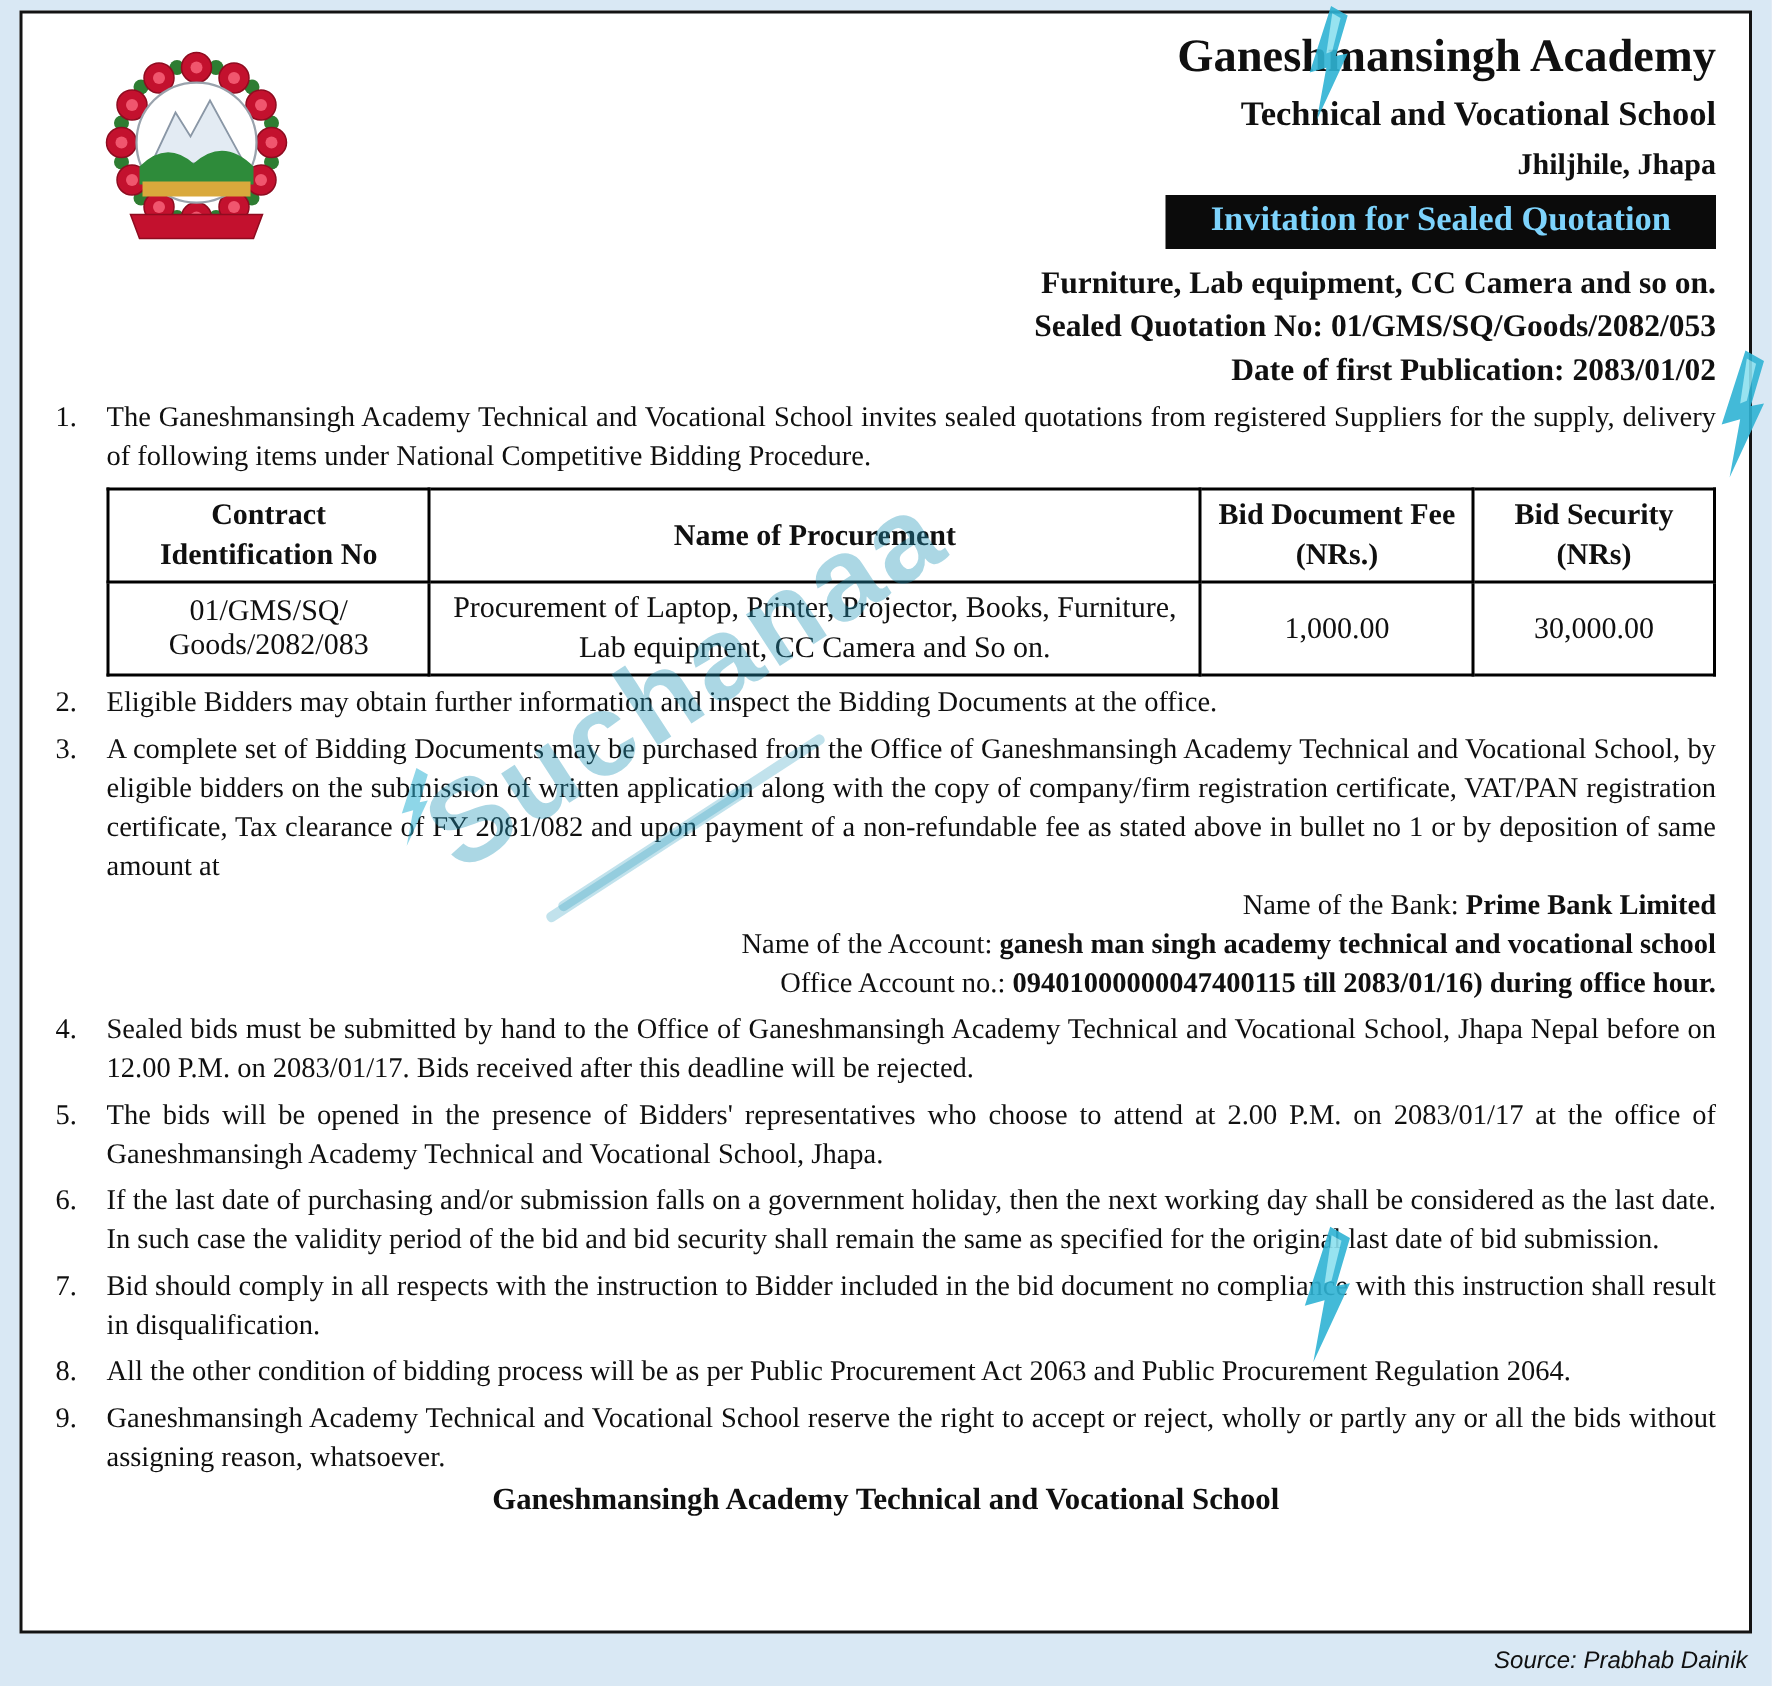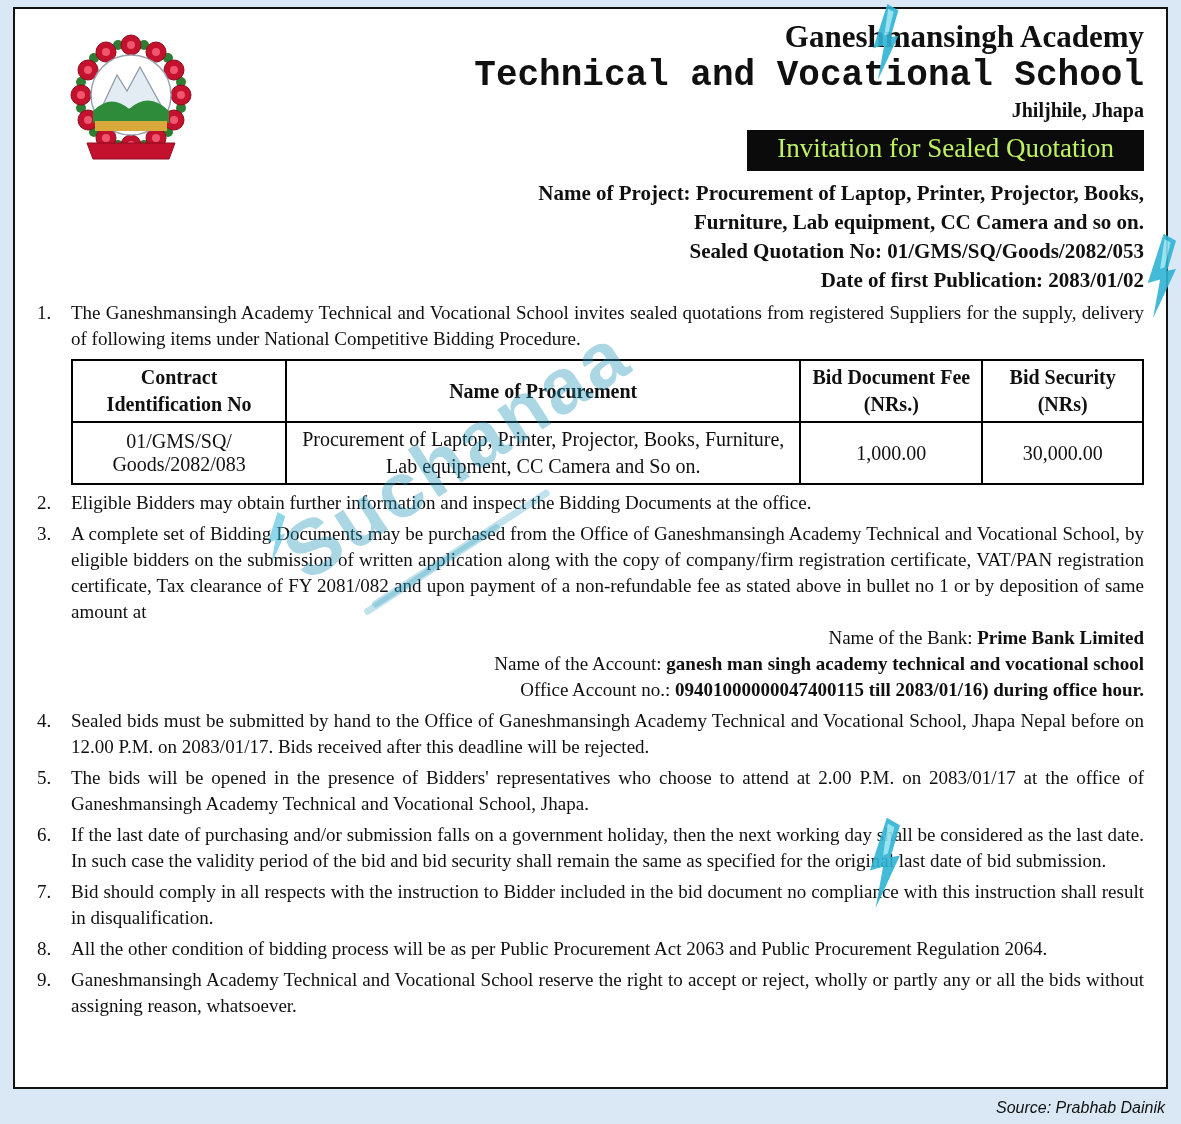--- a/index.html
+++ b/index.html
@@ -9,25 +9,25 @@
     font-family:"Liberation Serif", serif; color:#101010;
   }
   .notice {
     position:absolute; left:13px; top:7px; right:13px; height:1082px;
     background:#ffffff; border:2px solid #131313;
     padding:6px 22px 4px; box-sizing:border-box; z-index:1;
   }
   .logo { position:absolute; left:46px; top:20px; width:140px; height:144px; }
   .head-center { text-align:right; }
   .org1 { font-size:31px; font-weight:bold; margin:2px 0 0; line-height:40px; }
-  .org2 { font-size:36px; font-weight:bold; margin:0; line-height:38px;font-family:Liberation Mono, monospace; }
+  .org2 { font-size:23px; font-weight:bold; margin:0; line-height:38px; }
   .loc  { font-size:20px; font-weight:bold; margin:4px 0 6px; }
   .banner {
-    display:inline-block; background:#0b0b0b; color:#bef264;
-    font-size:27px; font-weight:normal; padding:3px 30px 7px; margin:2px 0 8px;
+    display:inline-block; background:#0b0b0b; color:#7dd3fc;
+    font-size:23px; font-weight:bold; padding:3px 30px 7px; margin:2px 0 8px;
   }
   .proj { font-size:21px; font-weight:bold; line-height:29px; }
   .item { display:flex; font-size:19px; line-height:26px; margin-top:5px; }
   .num  { flex:0 0 34px; width:34px; }
   .txt  { flex:1; text-align:justify; }
   .subline { text-align:right; }
   .b { font-weight:bold; }
   .bid-table {
     width:calc(100% - 34px); margin:7px 0 2px 34px;
     border-collapse:collapse; border:2px solid #000;
@@ -126,21 +126,20 @@
       </svg>
     </div>
 
     <div class="head-center">
       <div class="org1">Ganeshmansingh Academy</div>
       <div class="org2">Technical and Vocational School</div>
       <div class="loc">Jhiljhile, Jhapa</div>
       <div>
         <span class="banner">Invitation for Sealed Quotation</span>
       </div>
-      <div class="proj">Name of Project: Procurement of Laptop, Printer, Projector, Books,</div>
       <div class="proj">Furniture, Lab equipment, CC Camera and so on.</div>
       <div class="proj">Sealed Quotation No: 01/GMS/SQ/Goods/2082/053</div>
       <div class="proj">Date of first Publication: 2083/01/02</div>
     </div>
 
     <div class="item">
       <span class="num">1.</span>
       <div class="txt">The Ganeshmansingh Academy Technical and Vocational School invites sealed quotations from registered Suppliers for the supply, delivery of following items under National Competitive Bidding Procedure.</div>
     </div>
 
@@ -205,20 +204,21 @@
     </div>
     <div class="item">
       <span class="num">8.</span>
       <div class="txt">All the other condition of bidding process will be as per Public Procurement Act 2063 and Public Procurement Regulation 2064.</div>
     </div>
     <div class="item">
       <span class="num">9.</span>
       <div class="txt">Ganeshmansingh Academy Technical and Vocational School reserve the right to accept or reject, wholly or partly any or all the bids without assigning reason, whatsoever.</div>
     </div>
 
+    <div class="footer-sig">Ganeshmansingh Academy Technical and Vocational School</div>
   </div>
 
   <div class="watermark-text">Suchanaa</div>
   <div class="wm-bar wm-bar1"></div>
   <div class="wm-bar wm-bar2"></div>
 
   <svg class="bolt bolt1" viewBox="0 0 34 96">
     <polygon points="20,0 34,8 24,42 34,40 8,96 16,52 2,56" fill="#2fb3d4"></polygon>
     <polygon points="21,6 28,10 21,38 16,40" fill="#8ce0ef"></polygon>
   </svg>

